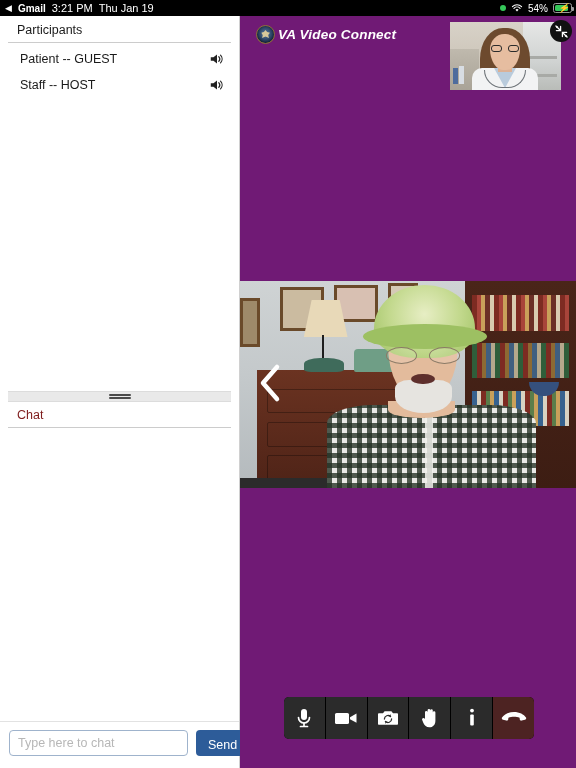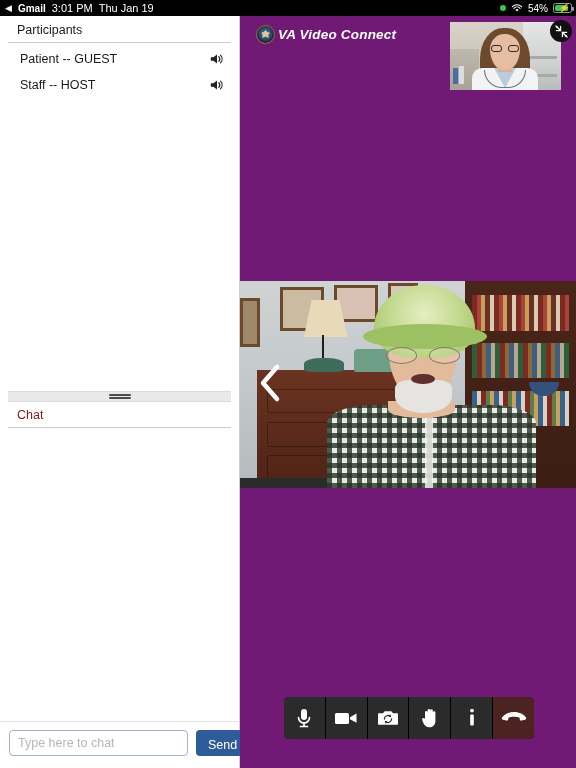--- a/index.html
+++ b/index.html
@@ -208,21 +208,21 @@
   .ctrl:last-child{ border-right:none; background:#4d2322; }
   .ctrl svg{ display:block; }
 </style>
 </head>
 <body>
 
 <div class="statusbar">
   <div class="sb-left">
     <span class="sb-back">◀</span>
     <span class="sb-app">Gmail</span>
-    <span class="sb-time">3:01 PM</span>
+    <span class="sb-time">3:21 PM</span>
     <span class="sb-date">Thu Jan 19</span>
   </div>
   <div class="sb-right">
     <span class="greendot"></span>
     <svg class="wifi" viewBox="0 0 16 12">
       <path d="M8 10.6 5.9 8.4a3 3 0 0 1 4.2 0z" fill="#fff"></path>
       <path d="M3.9 6.4a5.8 5.8 0 0 1 8.2 0" stroke="#fff" stroke-width="1.5" fill="none" stroke-linecap="round"></path>
       <path d="M1.9 4.2a8.7 8.7 0 0 1 12.2 0" stroke="#fff" stroke-width="1.5" fill="none" stroke-linecap="round"></path>
     </svg>
     <span class="pct">54%</span>

